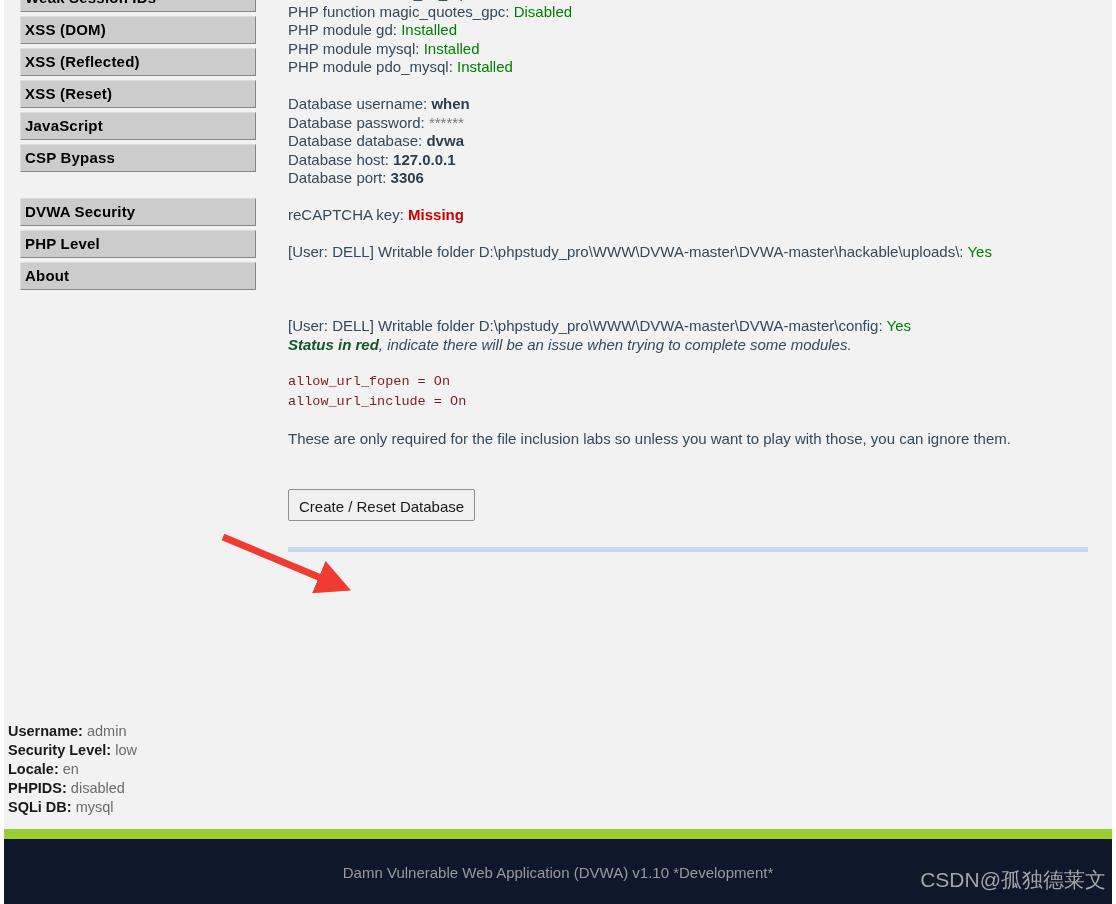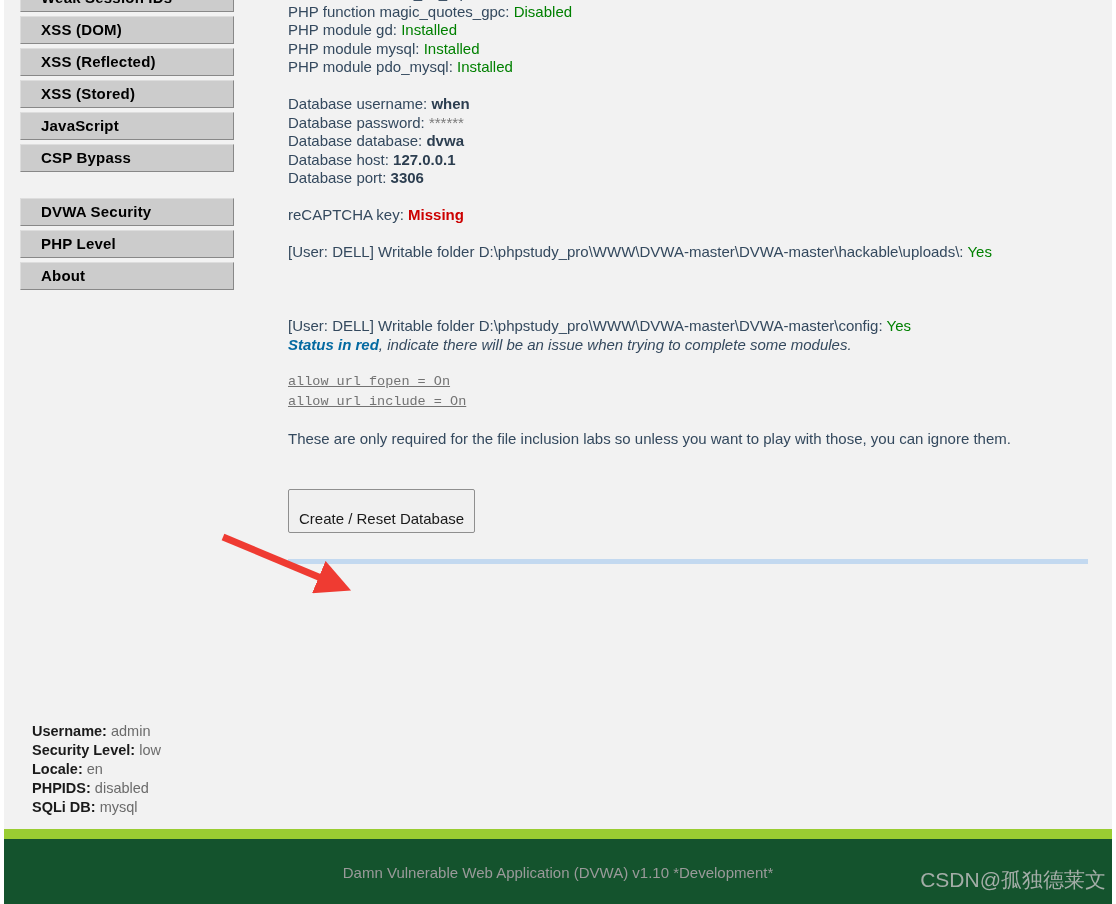--- a/index.html
+++ b/index.html
@@ -21,25 +21,25 @@
   }
 
   
   #sidebar {
     position: absolute;
     left: 16px; top: -16px;
     width: 214px;
   }
   .nav-btn {
     display: block;
-    width: 214px;
+    width: 236px;
     height: 28px;
     line-height: 26px;
     margin-bottom: 4px;
-    padding-left: 20px;
+    padding-left: 4px;
     background: #cccccc;
     border: 1px solid #888888;
     border-top-color: #dddddd;
     border-left-color: #dddddd;
     color: #000000;
     font-weight: bold;
     font-size: 15px;
     letter-spacing: 0.2px;
     white-space: nowrap;
     overflow: hidden;
@@ -57,73 +57,72 @@
     line-height: 18.6px;
   }
   #main p { margin: 0 0 0 0; }
   .blk { margin-bottom: 18px; }
   .ok { color: #008000; }
   .bad { color: #cc0000; font-weight: bold; }
   .bold { font-weight: bold; color: #2c3e50; }
   .dim { color: #7a7a7a; }
   .ital { font-style: italic; }
   .statusred {
-    color: #0369a1;
+    color: #14532d;
     font-weight: bold;
     font-style: italic;
   }
   .code {
     font-family: "Liberation Mono", monospace;
-    color: #737373;
+    color: #7f1d1d;
     font-size: 13.5px;
     line-height: 20px;
-    text-decoration: underline;
   }
   .wrapline { word-break: break-all; }
 
   #reset-btn {
     margin-top: 22px;
-    padding: 20px 10px 5px 10px;
+    padding: 8px 10px 5px 10px;
     background: #f0f0f0;
     border: 1px solid #8f8f8f;
     border-radius: 2px;
     font-family: "Liberation Sans", sans-serif;
     font-size: 15px;
     color: #1a1a1a;
     cursor: pointer;
   }
   hr.divider {
     margin: 26px 0 0 0;
     height: 5px;
     border: 0;
     background: #c3d9f0;
   }
 
   
   #status {
     position: absolute;
-    left: 28px; top: 722px;
+    left: 4px; top: 722px;
     font-size: 14.5px;
     line-height: 19px;
     color: #6b6b6b;
   }
   #status b { color: #1a1a1a; }
 
   
   #greenbar {
     position: absolute;
     left: 0; right: 0; top: 829px;
     height: 10px;
     background: #9acd32;
   }
   #footer {
     position: absolute;
     left: 0; right: 0; top: 839px;
     height: 65px;
-    background: #14532d;
+    background: #0f172a;
   }
   #footer-text {
     position: absolute;
     left: 0; right: 0; top: 25px;
     text-align: center;
     color: #9a9a9a;
     font-size: 15px;
   }
   #watermark {
     position: absolute;
@@ -144,21 +143,21 @@
 </style>
 </head>
 <body>
 
 <div id="page">
 
   <nav id="sidebar">
     <div class="nav-btn"><span>Weak Session IDs</span></div>
     <div class="nav-btn"><span>XSS (DOM)</span></div>
     <div class="nav-btn"><span>XSS (Reflected)</span></div>
-    <div class="nav-btn"><span>XSS (Stored)</span></div>
+    <div class="nav-btn"><span>XSS (Reset)</span></div>
     <div class="nav-btn"><span>JavaScript</span></div>
     <div class="nav-btn"><span>CSP Bypass</span></div>
 
     <div class="nav-gap"></div>
 
     <div class="nav-btn"><span>DVWA Security</span></div>
     <div class="nav-btn"><span>PHP Level</span></div>
     <div class="nav-btn"><span>About</span></div>
 
     <div class="nav-gap"></div>

